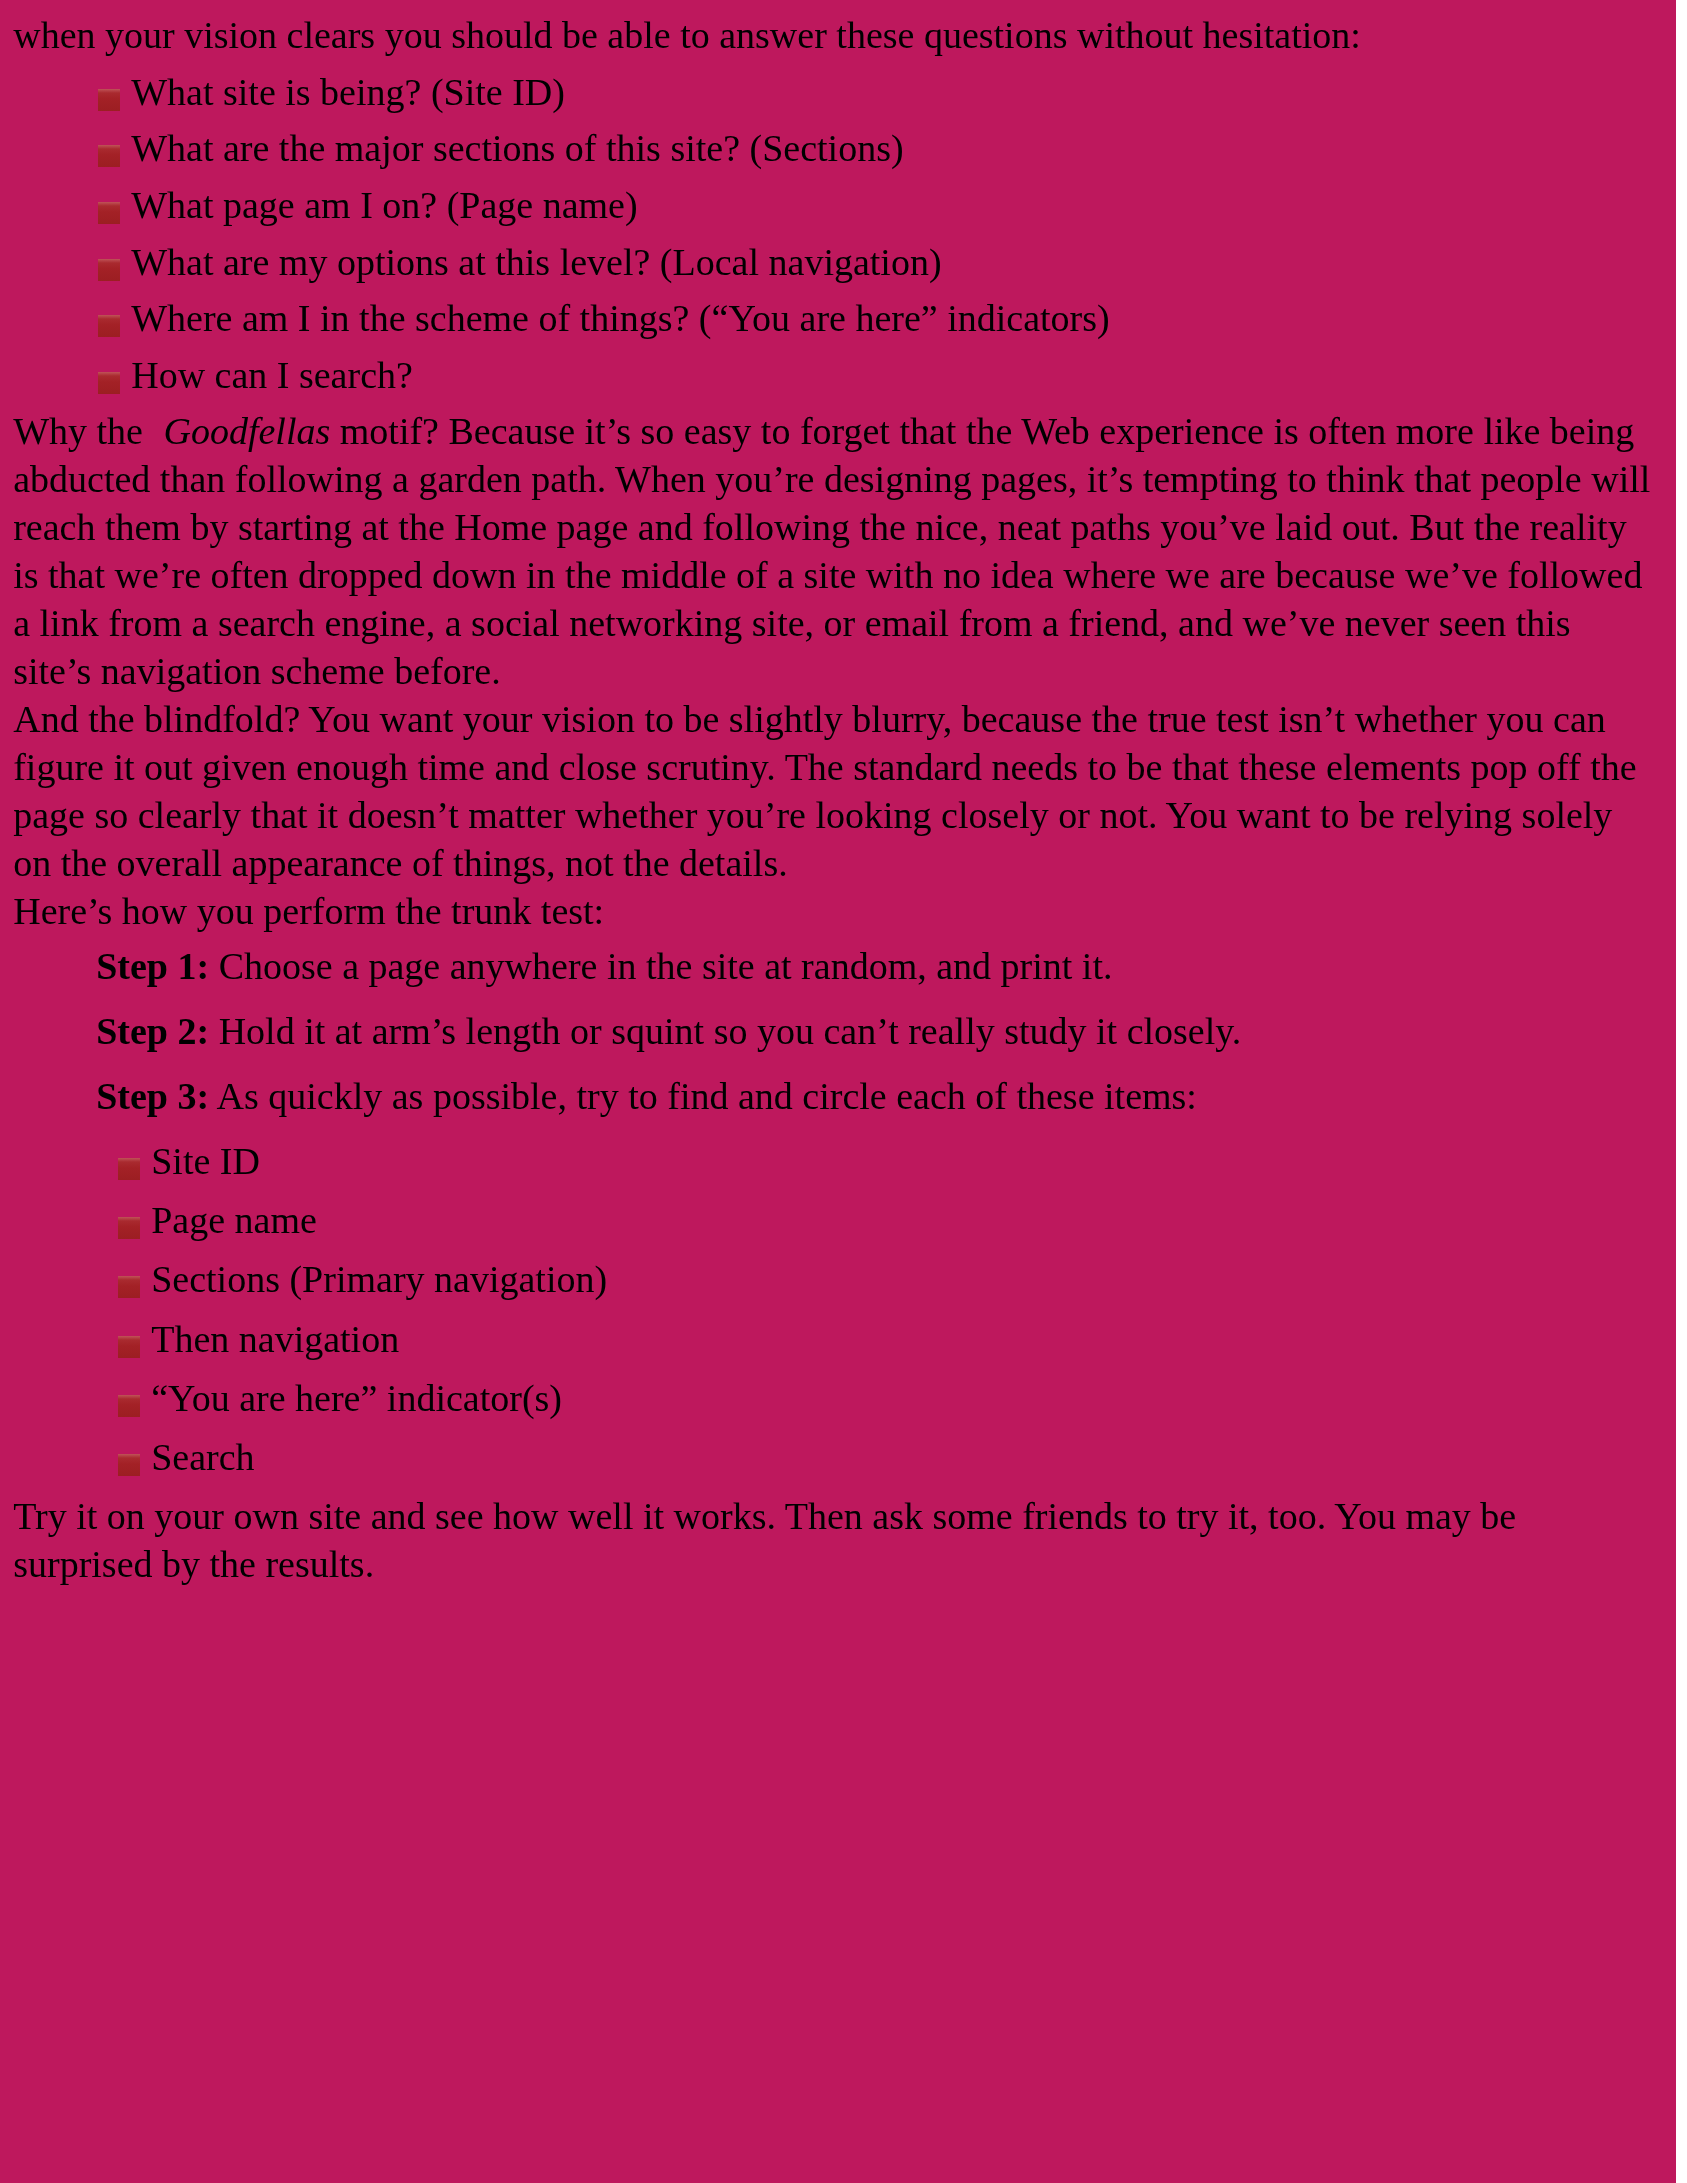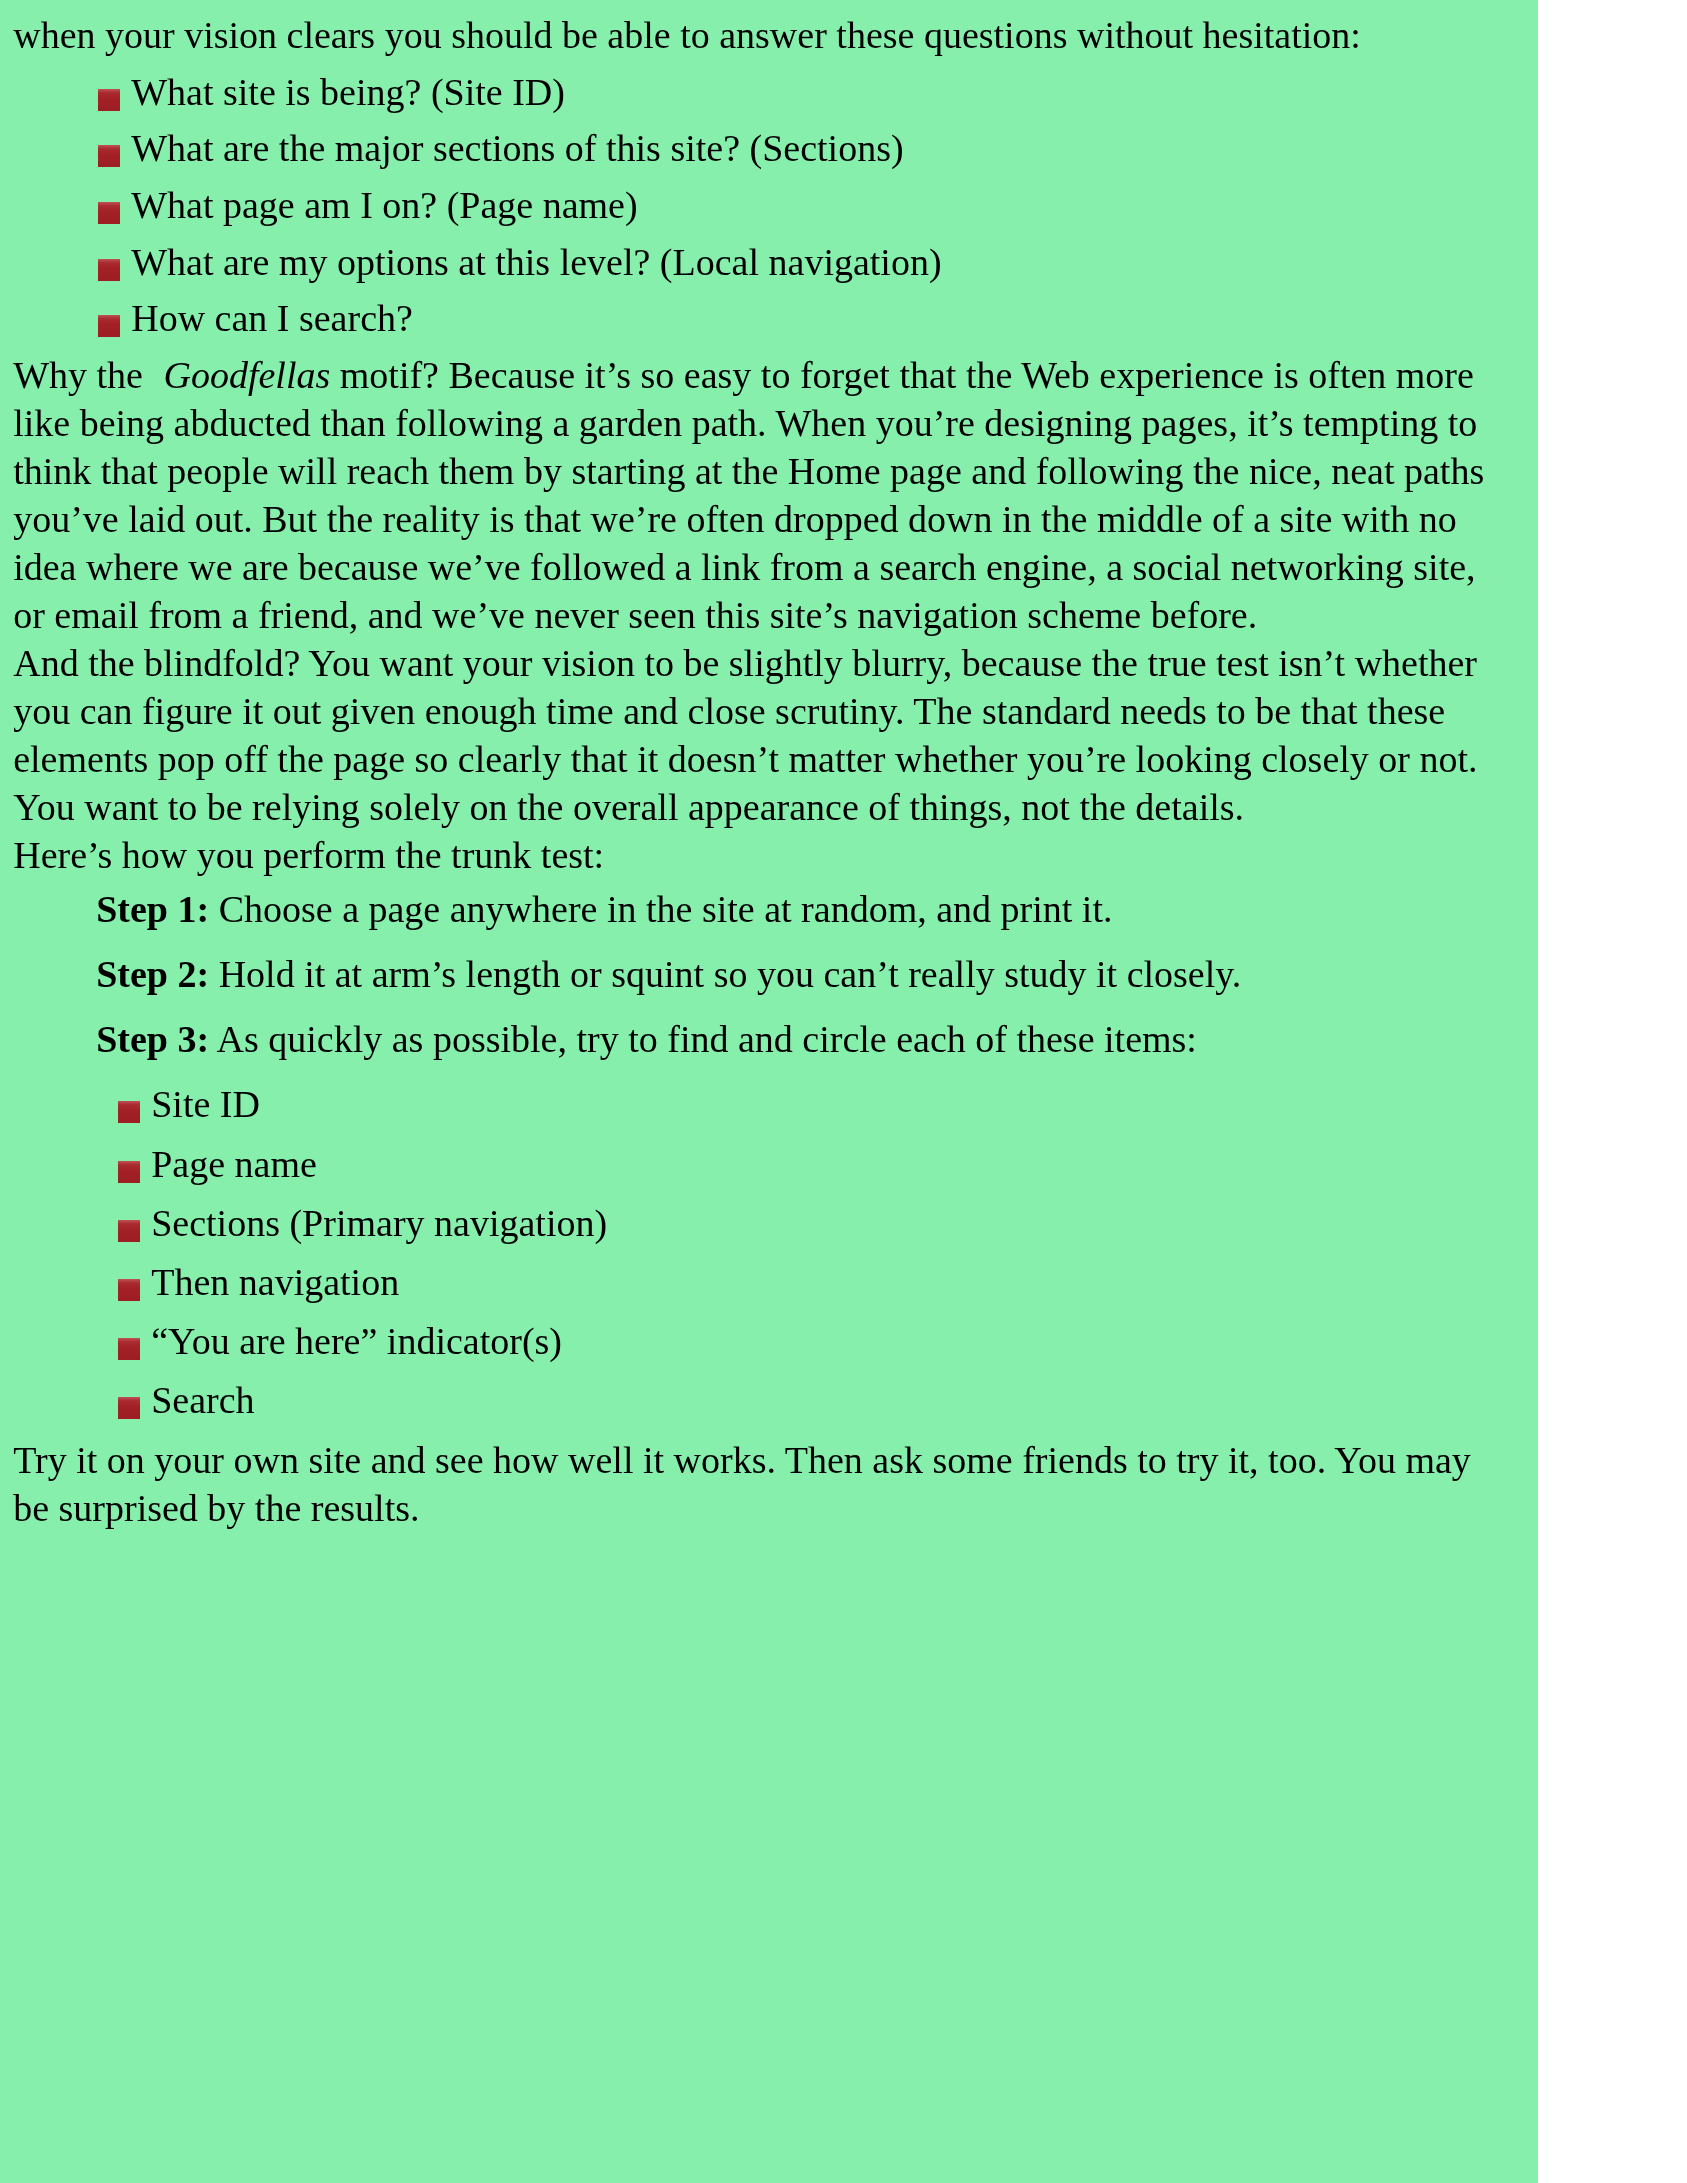--- a/index.html
+++ b/index.html
@@ -2,24 +2,24 @@
 <html style="font-size:10.6px"><head>
 <meta charset="utf-8">
 <style>
   html, body {
     margin: 0;
     padding: 0;
     background: #ffffff;
   }
   .page {
     position: relative;
-    width: 1538px;
+    width: 1676px;
     height: 2183px;
     box-sizing: border-box;
-    background: #86efac;
+    background: #be185d;
     color: #000000;
     font-family: "Liberation Serif", "DejaVu Serif", serif;
     font-size: 38px;
     line-height: 48px;
     padding: 10.6px 24px 0 13.2px;
     overflow: hidden;
   }
   p.para {
     margin: 0;
     padding: 0;
@@ -87,20 +87,21 @@
     <li>
       <span class="bullet"></span>
       <span>What page am I on? (Page name)</span>
     </li>
     <li>
       <span class="bullet"></span>
       <span>What are my options at this level? (Local navigation)</span>
     </li>
     <li>
       <span class="bullet"></span>
+      <span>Where am I in the scheme of things? (“You are here” indicators)</span>
     </li>
     <li>
       <span class="bullet"></span>
       <span>How can I search?</span>
     </li>
   </ul>
 
   <p class="para goodfellas"><span>Why the </span><i class="italic-word">Goodfellas</i><span> motif? Because it’s so easy to forget that the Web experience is often more like being abducted than following a garden path. When you’re designing pages, it’s tempting to think that people will reach them by starting at the Home page and following the nice, neat paths you’ve laid out. But the reality is that we’re often dropped down in the middle of a site with no idea where we are because we’ve followed a link from a search engine, a social networking site, or email from a friend, and we’ve never seen this site’s navigation scheme before.</span></p>
 
   <p class="para blindfold">And the blindfold? You want your vision to be slightly blurry, because the true test isn’t whether you can figure it out given enough time and close scrutiny. The standard needs to be that these elements pop off the page so clearly that it doesn’t matter whether you’re looking closely or not. You want to be relying solely on the overall appearance of things, not the details.</p>

